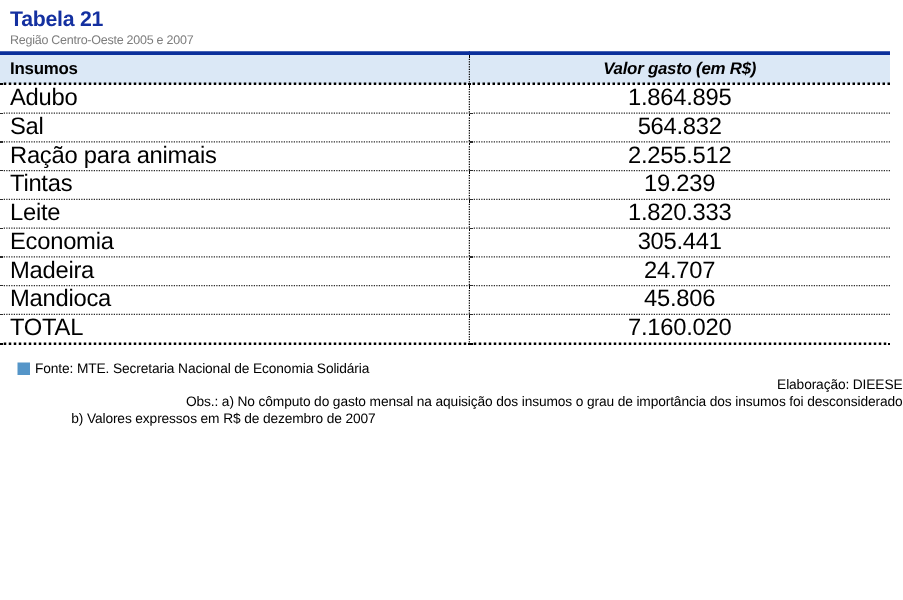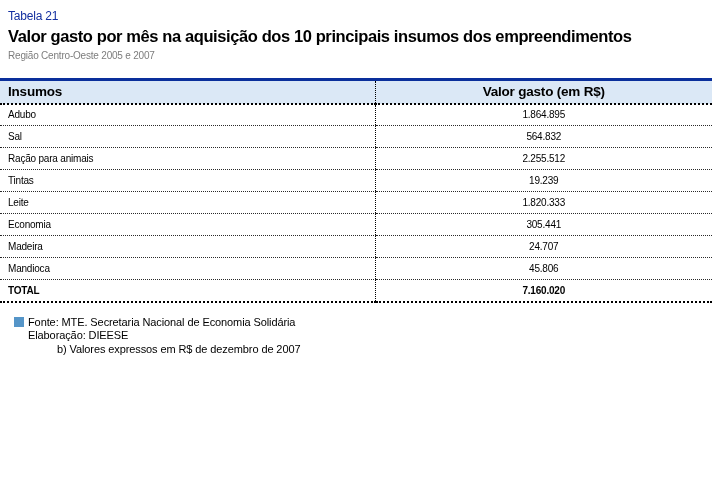--- a/index.html
+++ b/index.html
@@ -17,22 +17,22 @@
     font-family: "Liberation Sans", "DejaVu Sans", sans-serif;
     color: #000;
     overflow: hidden;
   }
   .page { position: relative; width: 722px; height: 480px; }
 
   
   .titles { padding: 8px 8px 0 8px; }
   .table-number {
     color: var(--accent-blue);
-    font-weight: normal;
-    font-size: 12px;
+    font-weight: bold;
+    font-size: 17px;
     line-height: 16px;
     letter-spacing: -0.2px;
   }
   .doc-title {
     font-weight: bold;
     font-size: 16.5px;
     line-height: 21px;
     letter-spacing: -0.4px;
     margin-top: 2px;
     white-space: nowrap;
@@ -42,76 +42,74 @@
     font-size: 10px;
     line-height: 16px;
     letter-spacing: -0.2px;
     margin-top: 1px;
   }
 
   
   table.data {
     border-collapse: collapse;
     width: 712px;
-    margin-top: 14px;
     table-layout: fixed;
   }
   col.c-insumos { width: 375px; }
   col.c-valor  { width: 337px; }
   thead tr {
     background: var(--header-bg);
     border-top: 3px solid var(--rule-navy);
     border-bottom: 2px dotted #000;
   }
   th {
     font-size: 13.5px;
     font-weight: bold;
     height: 24px;
     letter-spacing: -0.2px;
     padding: 0;
   }
   th.h-insumos { text-align: left; padding-left: 8px; }
-  th.h-valor { text-align: center; border-left: 1px dotted #000; }
+  th.h-valor { text-align: center; border-left: 1px dotted #000; font-style: italic; }
   tbody td {
-    font-size: 10px;
+    font-size: 19px;
     height: 22px;
     letter-spacing: -0.2px;
     border-bottom: 1px dotted #2a2a2a;
     padding: 0;
   }
   td.cell-label { text-align: left; padding-left: 8px; }
   td.cell-value { text-align: center; border-left: 1px dotted #000; }
-  tr.total-row td { font-weight: bold; border-bottom: 2px dotted #000; }
+  tr.total-row td { font-weight: normal; border-bottom: 2px dotted #000; }
 
   
   .notes {
     margin-top: 13px;
     padding-left: 14px;
     font-size: 11px;
     line-height: 13.5px;
     letter-spacing: -0.1px;
   }
   .fonte-line { display: flex; align-items: center; }
   .source-square {
     width: 10px; height: 10px;
     background: var(--source-square-blue);
     margin-right: 4px;
     flex: 0 0 auto;
   }
-  .note-indent { margin-left: 14px; }
+  .note-indent { margin-left: 14px; text-align: right; }
   .note-indent-b { margin-left: 43px; }
 </style>
 </head>
 <body>
 
 <div class="page">
 
   <div class="titles">
     <div class="table-number">Tabela 21</div>
-    <div class="doc-title">Valor gasto por mês na aquisição dos 10 principais insumos dos empreendimentos</div>
     <div class="doc-subtitle">Região Centro-Oeste 2005 e 2007</div>
   </div>
 
   <table class="data">
     <colgroup>
       <col class="c-insumos">
       <col class="c-valor">
     </colgroup>
     <thead>
       <tr>
@@ -158,16 +156,17 @@
       </tr>
     </tbody>
   </table>
 
   <div class="notes">
     <div class="fonte-line">
       <span class="source-square"></span>
       <span>Fonte: MTE. Secretaria Nacional de Economia Solidária</span>
     </div>
     <div class="note-indent">Elaboração: DIEESE</div>
+    <div class="note-indent">Obs.: a) No cômputo do gasto mensal na aquisição dos insumos o grau de importância dos insumos foi desconsiderado</div>
     <div class="note-indent-b">b) Valores expressos em R$ de dezembro de 2007</div>
   </div>
 
 </div>
 
 </body></html>

